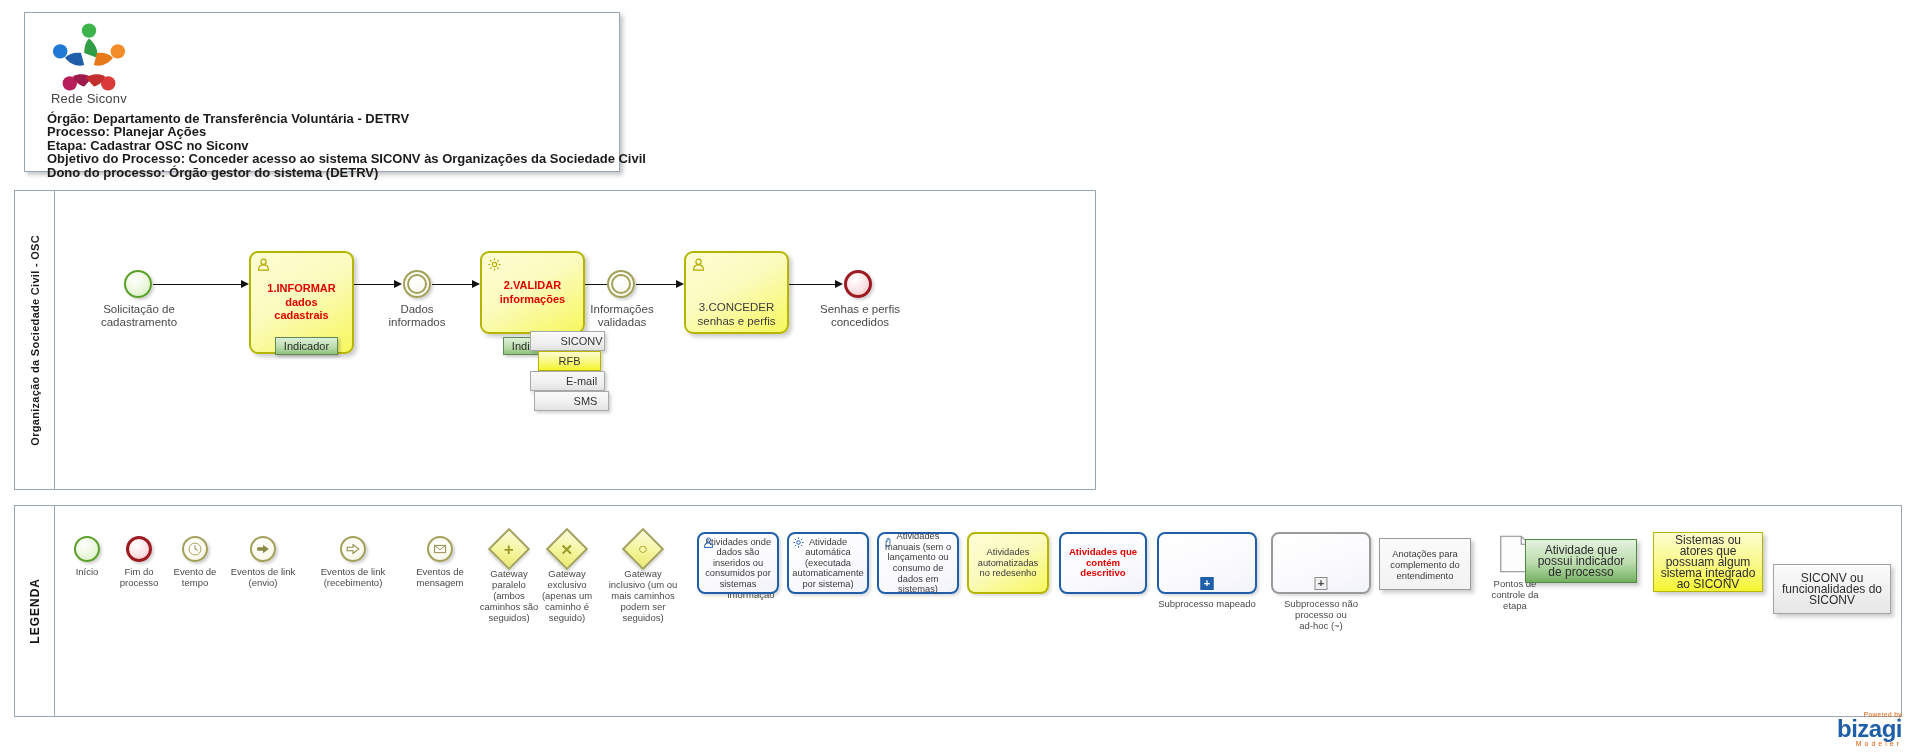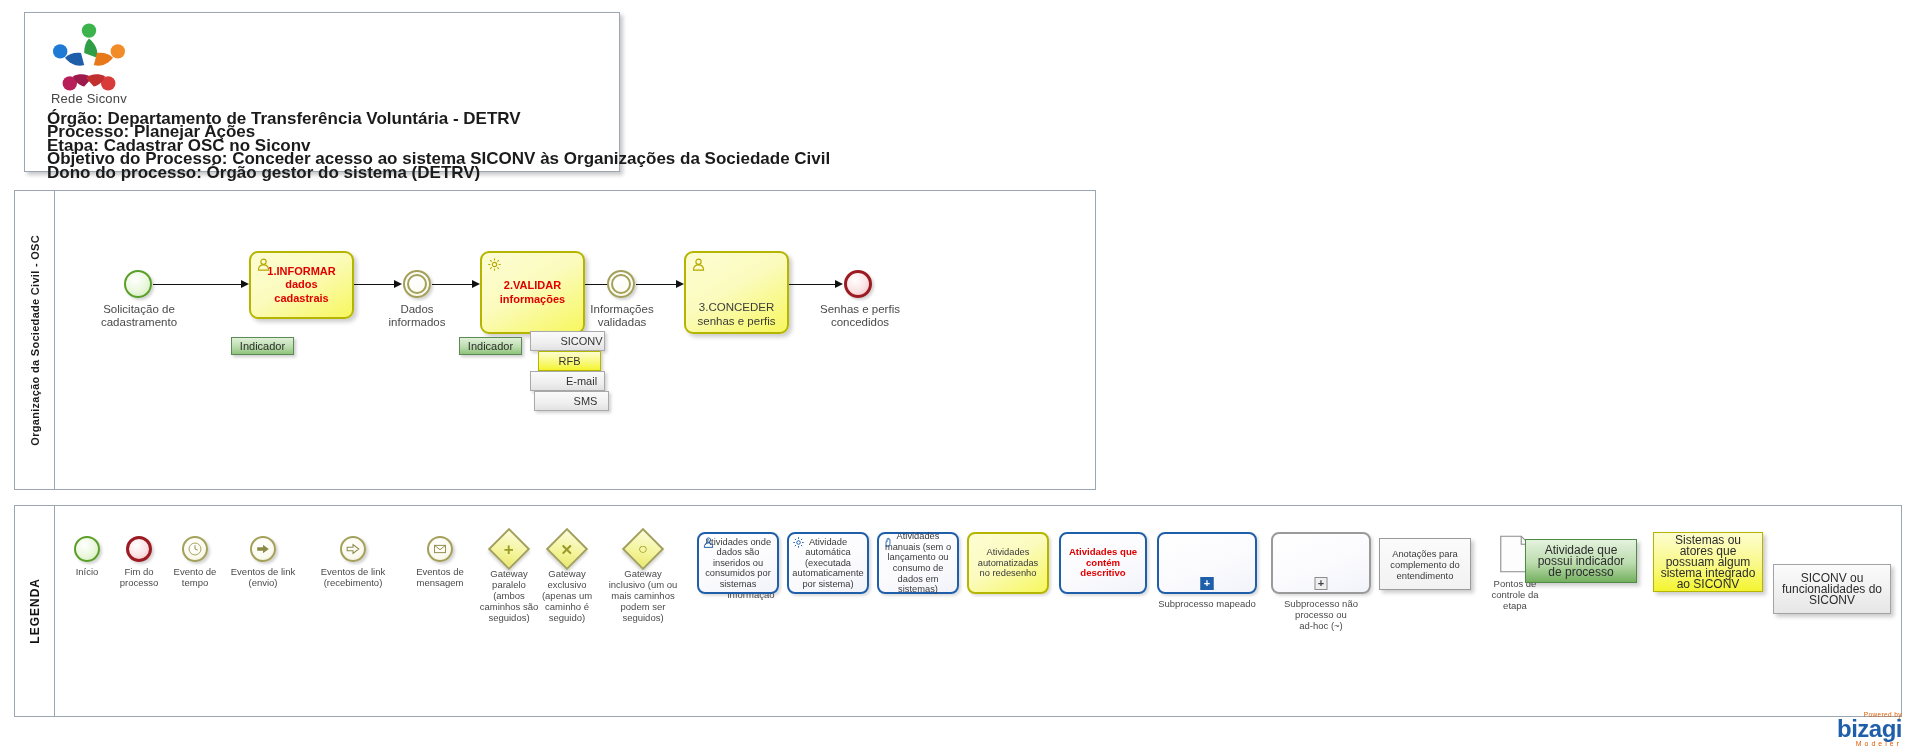--- a/index.html
+++ b/index.html
@@ -18,21 +18,21 @@
     box-sizing:border-box;
     padding-left:44px;
   }
   #logo-wrap{position:absolute;left:22px;top:8px;width:84px;height:72px;}
   #logo-caption{
     position:absolute;left:26px;top:78px;font-size:13px;color:#444;
     letter-spacing:.2px;
   }
   #header-lines{
     position:absolute;left:22px;top:99px;width:560px;
-    font-size:17px;font-weight:bold;color:#1b1b1b;line-height:13.4px;
+    font-size:13px;font-weight:bold;color:#1b1b1b;line-height:13.4px;
   }
   #header-lines div{white-space:nowrap;}
 
   
   #pool{
     left:14px;top:190px;width:1082px;height:300px;
     border:1px solid #9aa6b2;background:#fff;box-sizing:border-box;
   }
   #lane-label{
     position:absolute;left:0;top:0;width:40px;height:100%;
@@ -91,21 +91,21 @@
     border-top:4.5px solid transparent;border-bottom:4.5px solid transparent;
     border-left:8px solid #111;
   }
 
   .indicator{
     position:absolute;box-sizing:border-box;
     border:1px solid #5d8a57;
     background:linear-gradient(180deg,#dff0d8 0%,#bcdcae 55%,#8fc47c 100%);
     box-shadow:2px 2px 3px rgba(0,0,0,.2);
     font-size:11px;color:#2c2c2c;text-align:center;
-    display:flex;align-items:center;justify-content:center;
+    display:flex;align-items:center;justify-content:center;margin-left:44px;
   }
 
   .syslist{position:absolute;}
   .sysbox{
     position:absolute;box-sizing:border-box;border:1px solid #a9a9a9;
     font-size:11px;color:#333;text-align:center;
     display:flex;align-items:center;justify-content:center;
     box-shadow:2px 2px 3px rgba(0,0,0,.18);
   }
   .sysbox.gray{background:linear-gradient(180deg,#fafafa 0%,#efefef 60%,#e2e2e2 100%);padding-left:28px;}
@@ -228,21 +228,21 @@
     <span>Organização da Sociedade Civil - OSC</span>
   </div>
 
   <div class="abs ev ev-start" style="left:109px;top:79px;"></div>
   <div class="ev-label" style="left:60px;top:112px;width:128px;">Solicitação de
 cadastramento</div>
 
   <div class="arrow-line" style="left:138px;top:93px;width:90px;"></div>
   <div class="arrow-head" style="left:226px;top:88.6px;"></div>
 
-  <div class="abs task" style="left:234px;top:60px;width:105px;height:68px;">
+  <div class="abs task" style="left:234px;top:60px;width:105px;height:103px;">
     <svg class="task-icon" viewBox="0 0 16 16">
       <circle cx="8" cy="5" r="2.8" fill="none" stroke="#b5a800" stroke-width="1.2"></circle>
       <path d="M2.6 14 C2.6 9.6 5 8.4 8 8.4 C11 8.4 13.4 9.6 13.4 14 Z" fill="none" stroke="#b5a800" stroke-width="1.2"></path>
     </svg>
     <span class="tlabel" style="white-space:pre-line;">1.INFORMAR
 dados
 cadastrais</span>
   </div>
   <div class="indicator" style="left:216px;top:146px;width:63px;height:18px;">Indicador</div>
 

